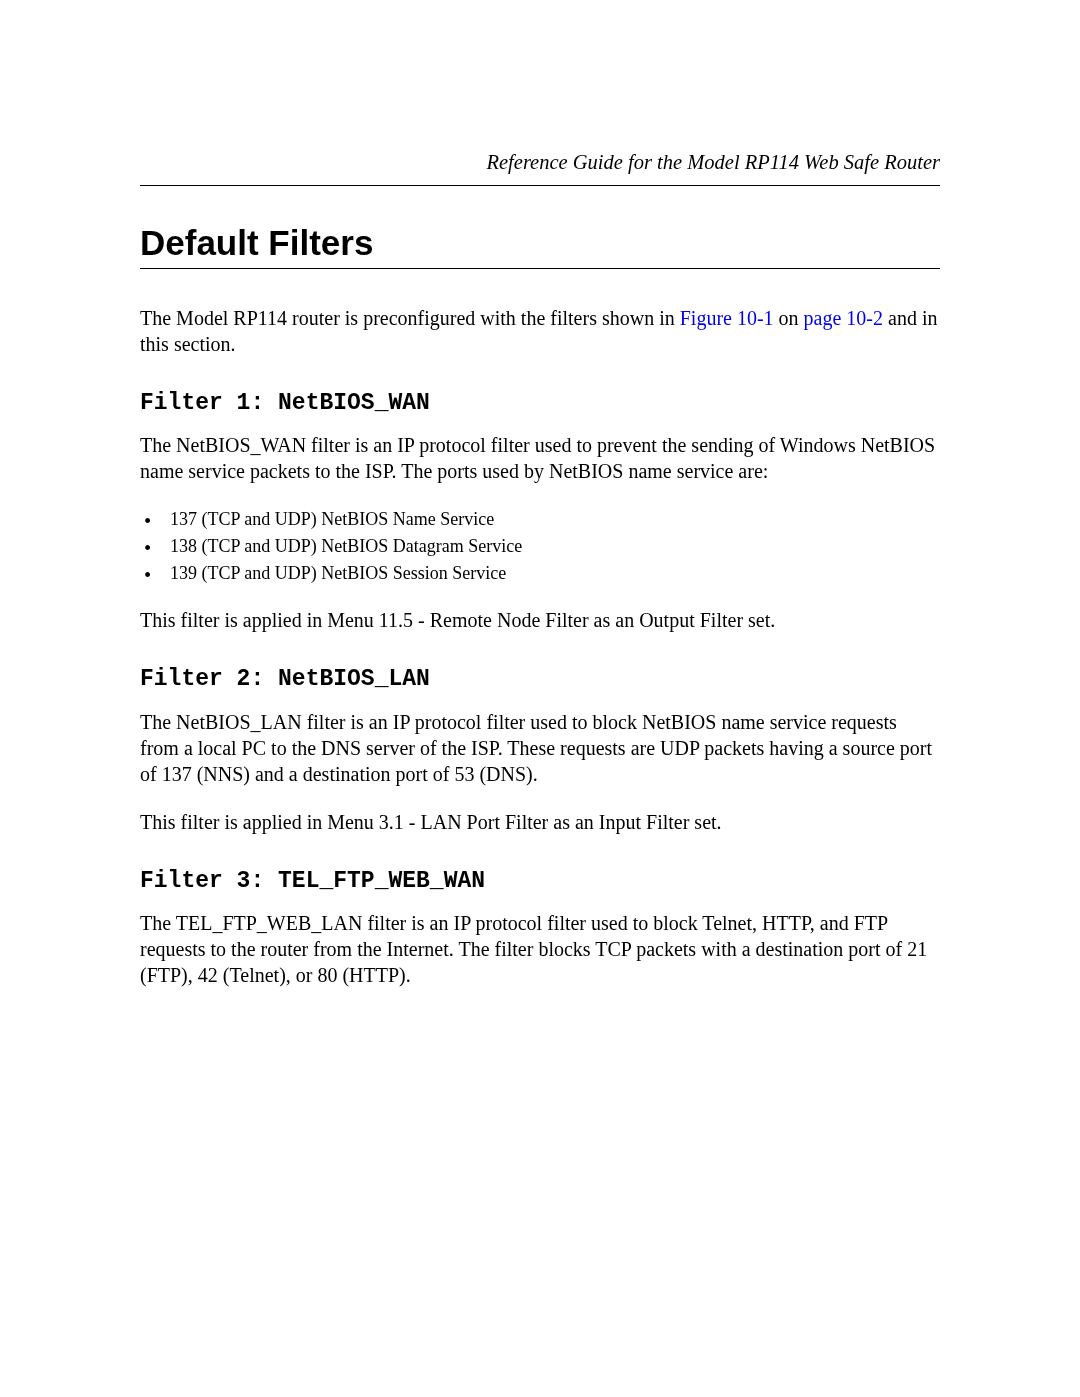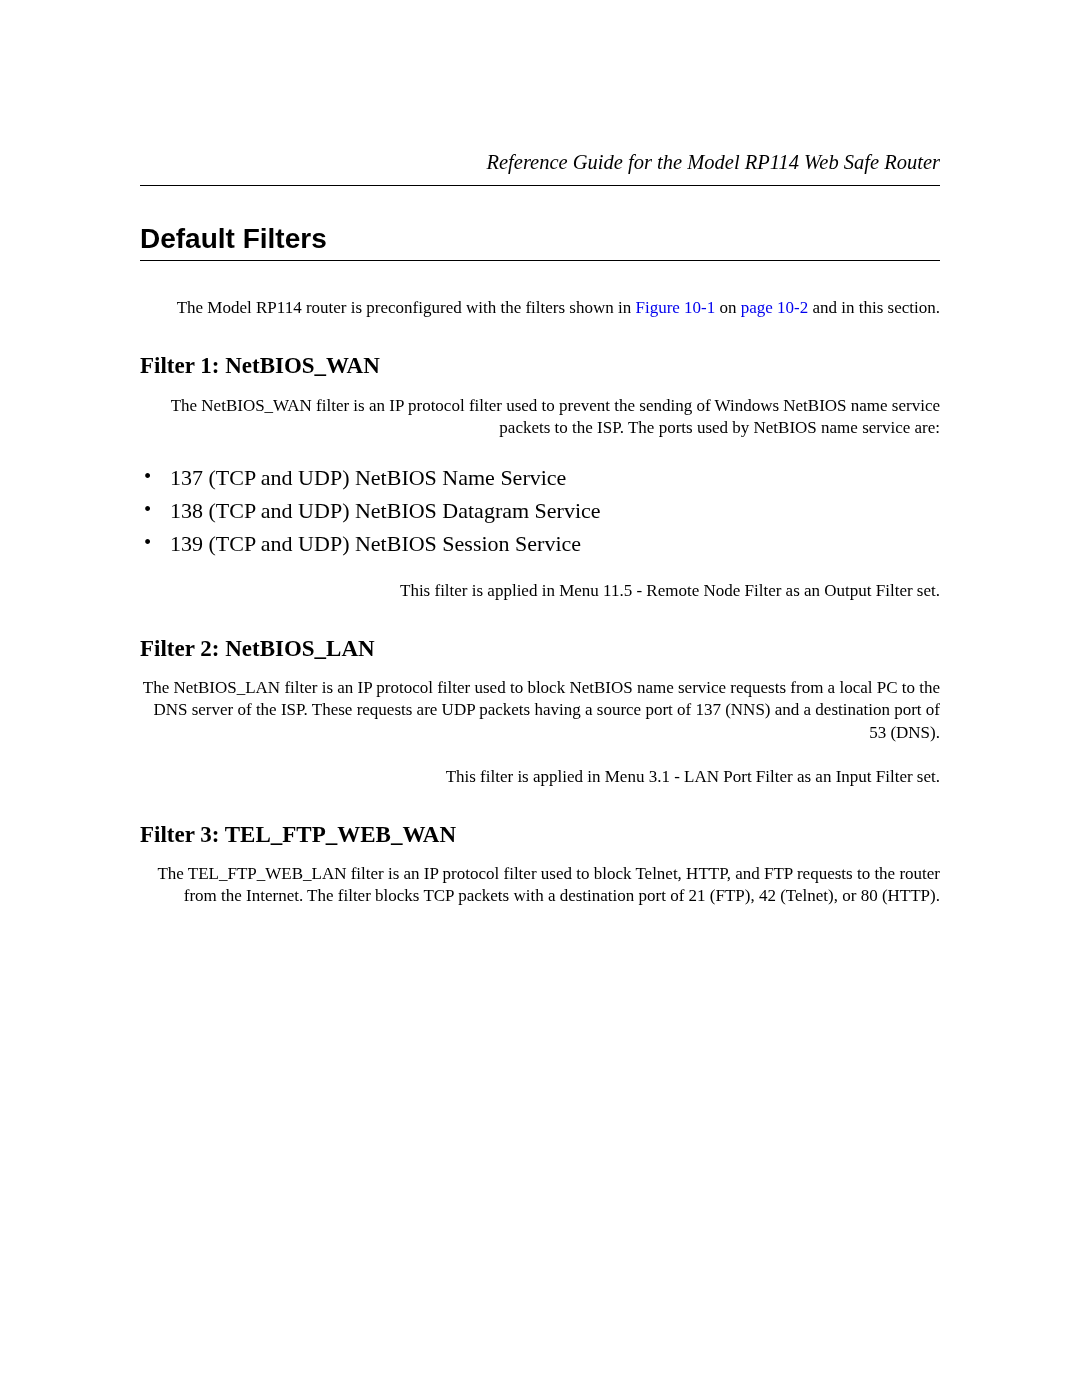--- a/index.html
+++ b/index.html
@@ -25,57 +25,56 @@
     line-height: 1.2;
     padding-bottom: 10px;
     border-bottom: 1.5px solid #000;
     margin-bottom: 38px;
   }
 
   
   .h1 {
     font-family: Arial, Helvetica, sans-serif;
     font-weight: bold;
-    font-size: 28px;
+    font-size: 35px;
     line-height: 1.1;
     padding-bottom: 6px;
     border-bottom: 1px solid #000;
     margin-bottom: 36px;
   }
 
   
   p.body {
-    font-size: 17px;
+    font-size: 20px;
     line-height: 1.30;
     margin: 16px 0 22px 0;
-    text-align: right;
   }
 
   
   .xref {
     color: #0000ee;
   }
 
   
   .h2 {
-    font-family: Liberation Serif, serif;
+    font-family: Liberation Mono, monospace;
     font-weight: bold;
     font-size: 23px;
     line-height: 1.1;
     margin: 34px 0 16px 0;
   }
 
   
   ul.bullets {
     list-style: none;
     padding: 0;
     margin: 0 0 20px 0;
   }
   ul.bullets li {
-    font-size: 22px;
+    font-size: 18px;
     line-height: 1.50;
     padding-left: 30px;
     position: relative;
   }
   ul.bullets li::before {
     content: "\2022";
     position: absolute;
     left: 4px;
     top: 0;
     font-size: 20.5px;

